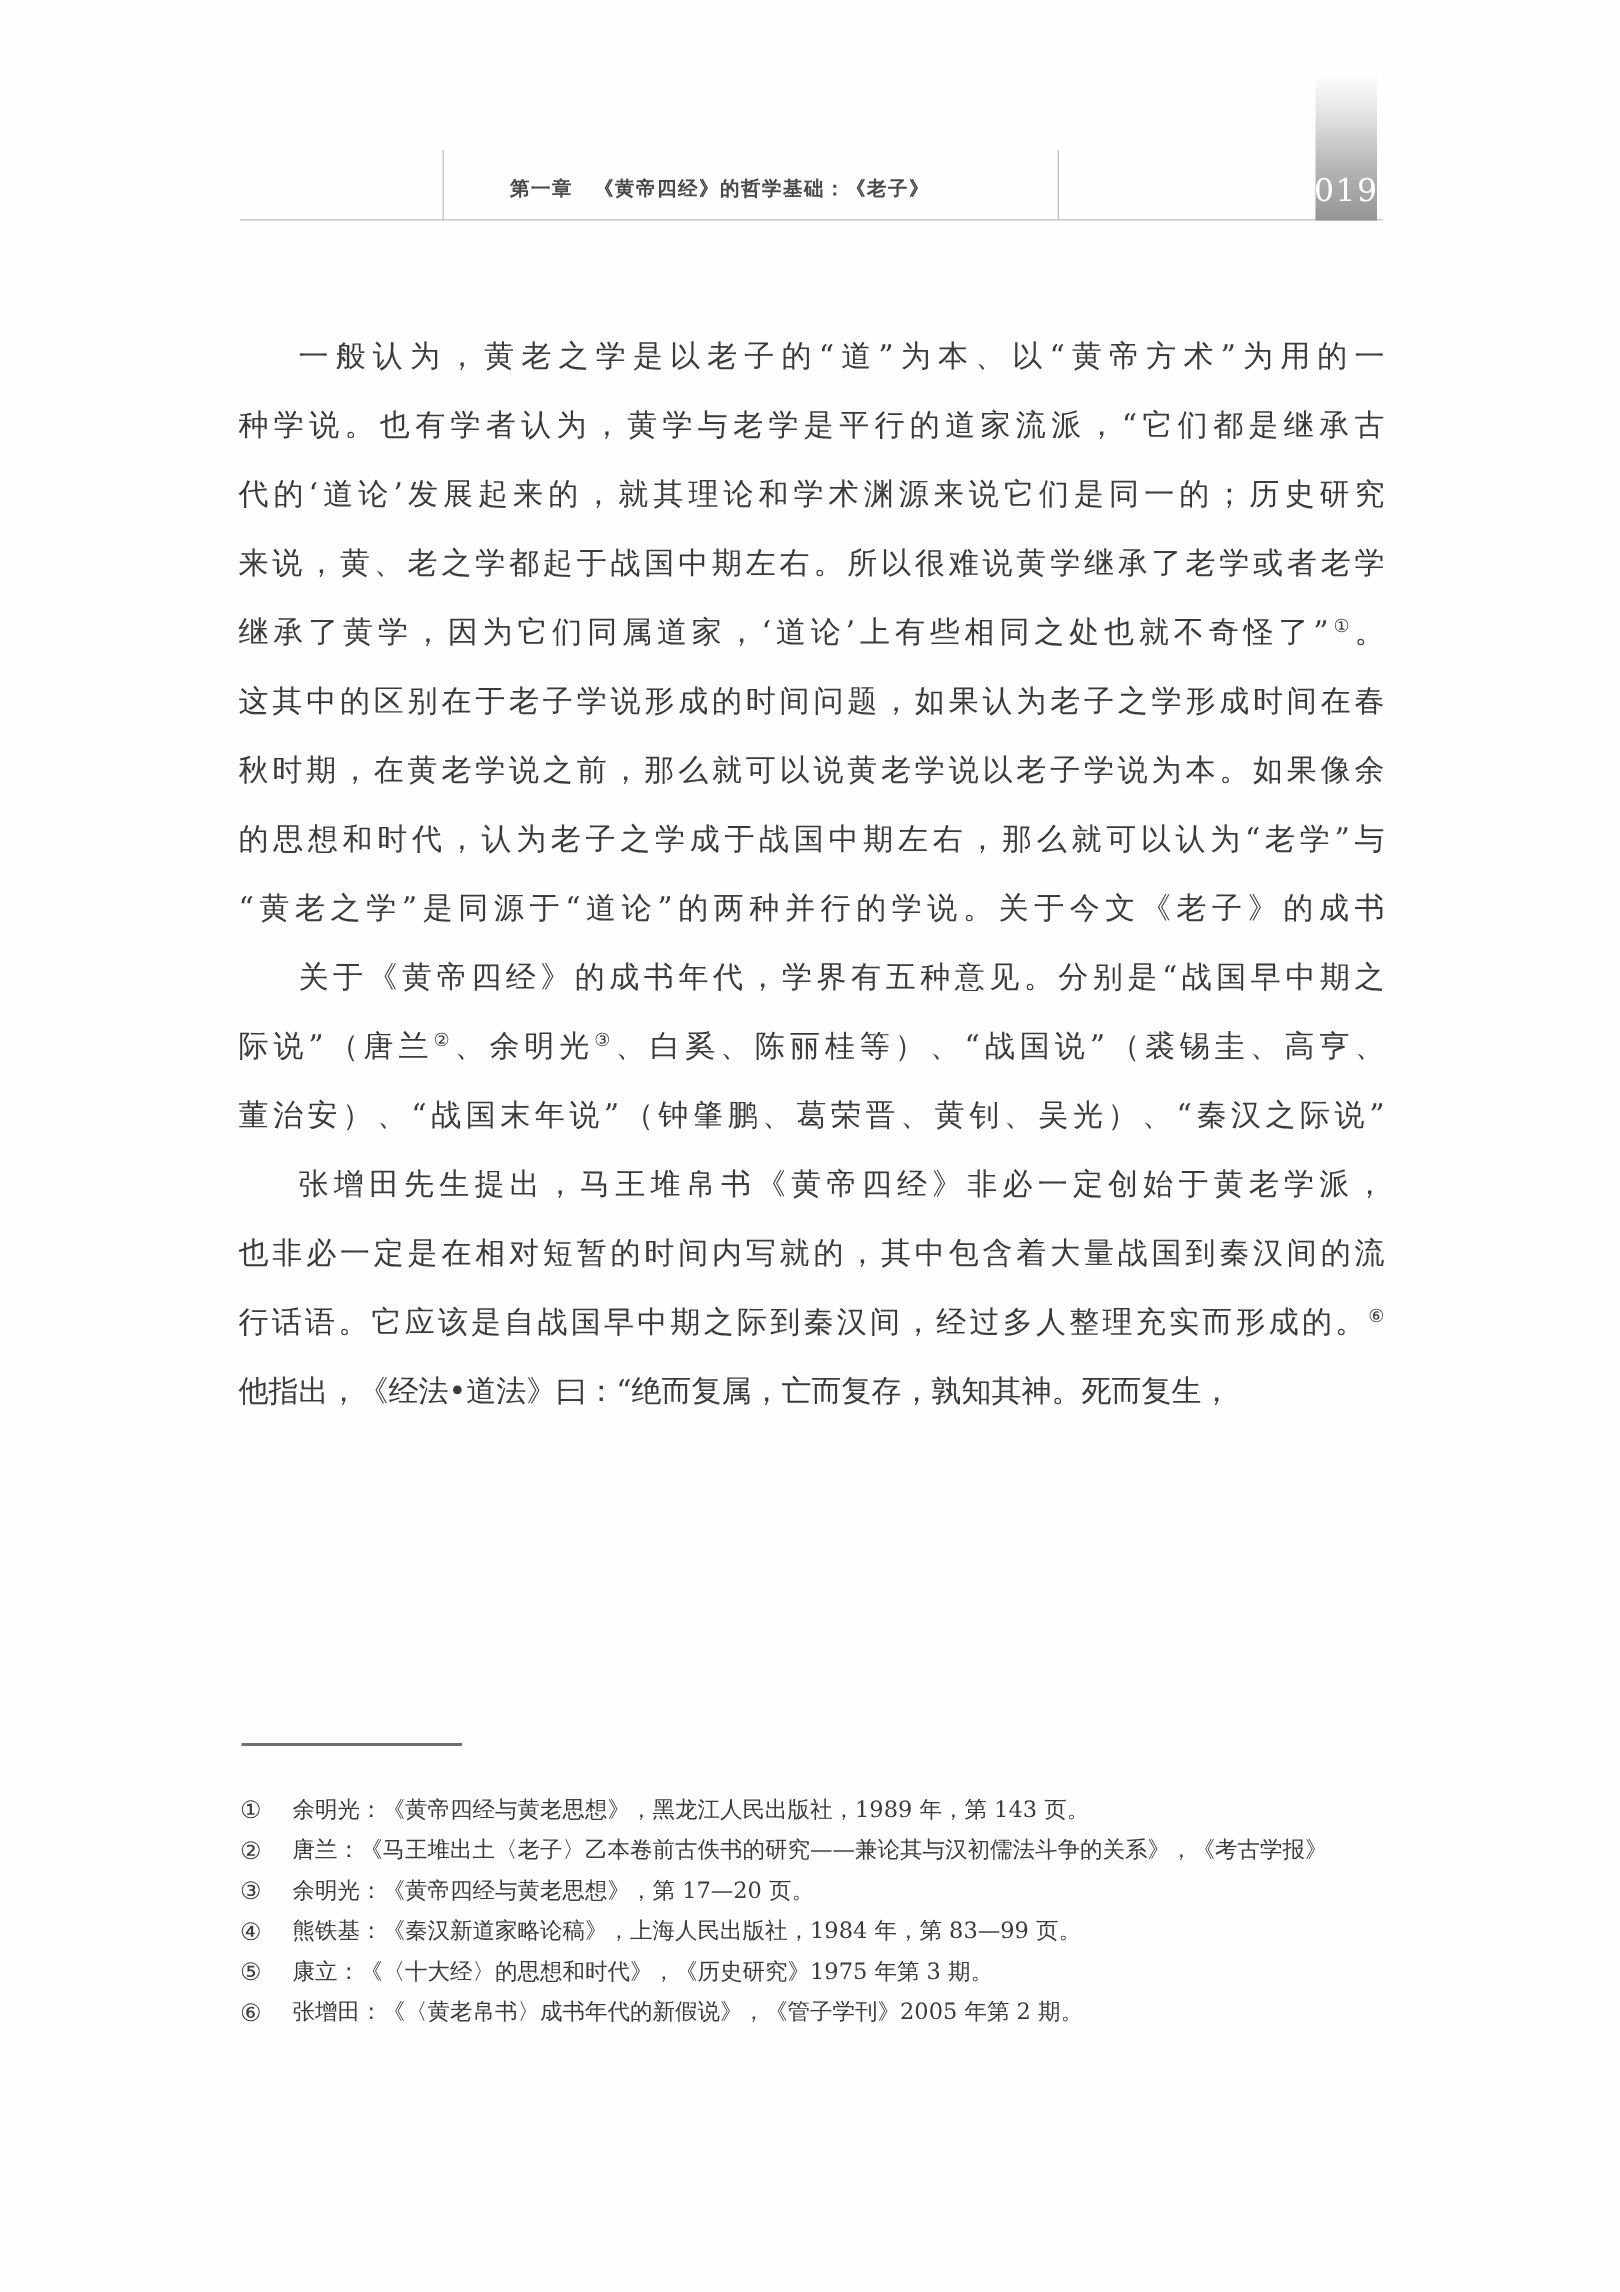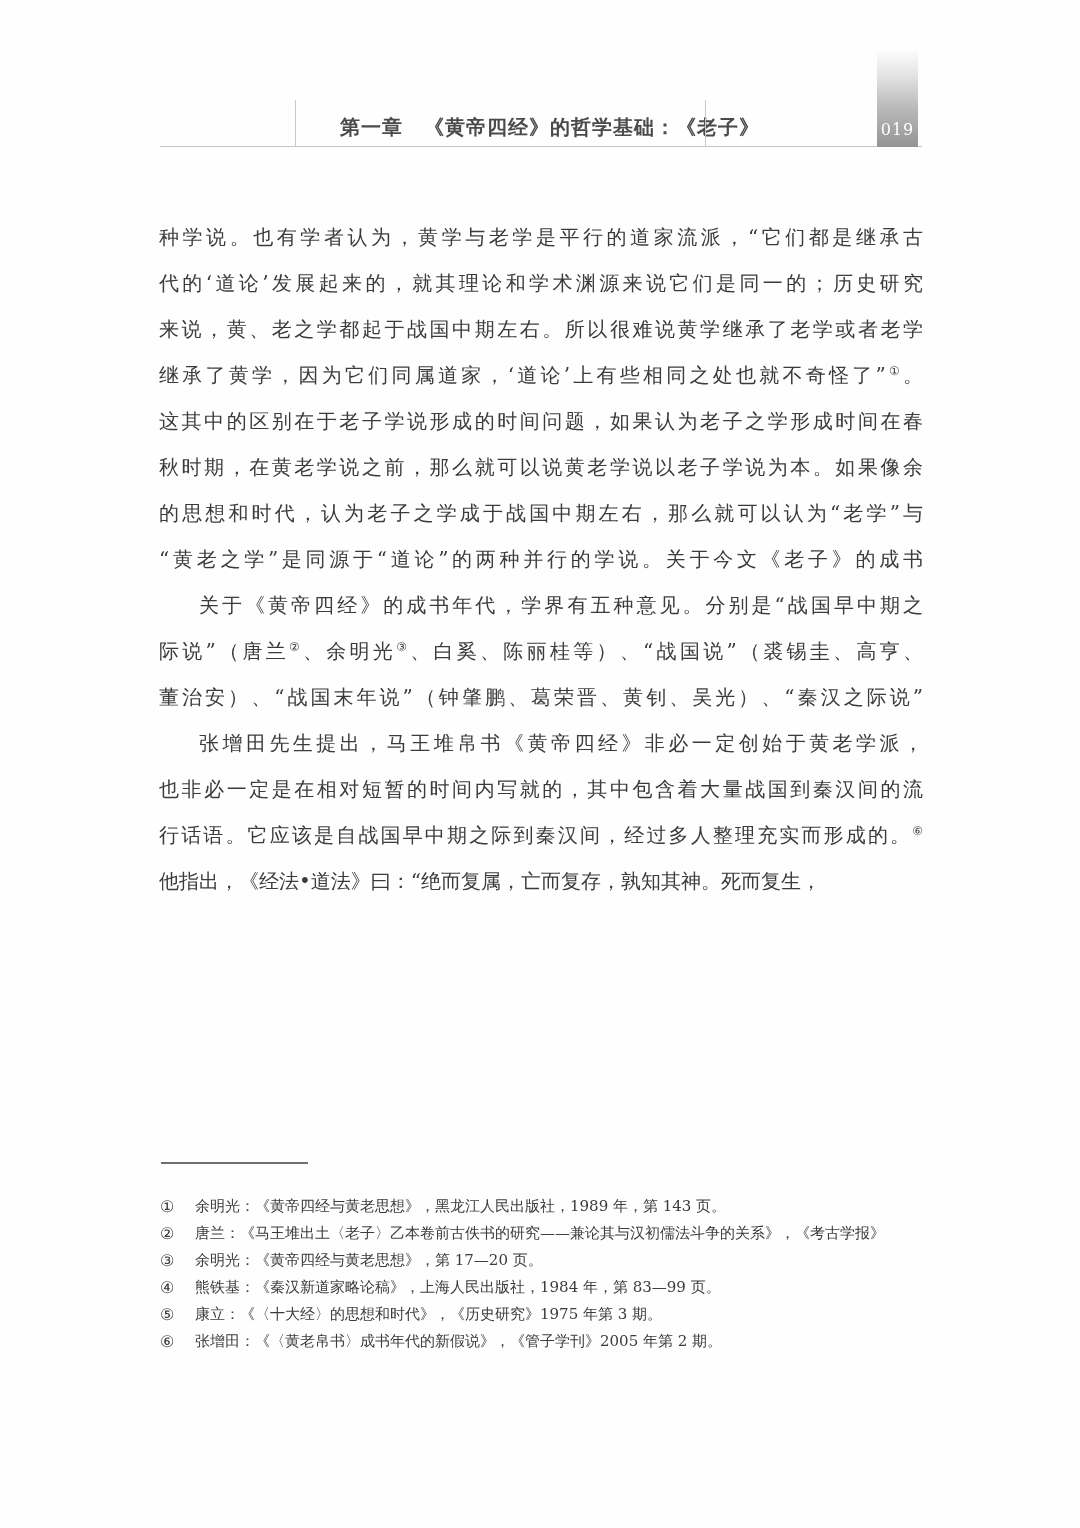--- a/index.html
+++ b/index.html
@@ -22,21 +22,21 @@
     height: 47px;
     background: var(--rule, #c8c8c8);
   }
   .vline-left  { left: 295px; }
   .vline-right { left: 705px; }
 
   .chapter-title {
     position: absolute;
     left: 340px;
     top: 116px;
-    font-size: 20px;
+    font-size: 13px;
     line-height: 22px;
     font-weight: bold;
     letter-spacing: 1px;
     color: var(--title, #4a4a4a);
     white-space: nowrap;
   }
 
   .header-rule {
     position: absolute;
     left: 160px;
@@ -55,21 +55,21 @@
     background: linear-gradient(180deg,
       var(--tab-top, #fdfdfd) 0%,
       #e2e2e2 28%,
       #b9b9b9 60%,
       var(--tab-bottom, #949494) 100%);
     display: flex;
     align-items: flex-end;
     justify-content: center;
   }
   .page-num {
-    font-size: 16px;
+    font-size: 21px;
     line-height: 1;
     padding-bottom: 9px;
     letter-spacing: 1px;
     color: var(--page-number-text, #ffffff);
     text-align: right;
   }
 
   
   .body-text {
     position: absolute;
@@ -129,20 +129,21 @@
   <div class="chapter-title">第一章　《黄帝四经》的哲学基础：《老子》</div>
   <div class="vline vline-right"></div>
   <div class="header-rule"></div>
 
   <div class="page-tab">
     <span class="page-num">019</span>
   </div>
 
   <div class="body-text">
       <div>
+        <div class="line para-first">一般认为，黄老之学是以老子的“道”为本、以“黄帝方术”为用的一</div>
         <div class="line">种学说。也有学者认为，黄学与老学是平行的道家流派，“它们都是继承古</div>
         <div class="line">代的‘道论’发展起来的，就其理论和学术渊源来说它们是同一的；历史研究</div>
         <div class="line">来说，黄、老之学都起于战国中期左右。所以很难说黄学继承了老学或者老学</div>
         <div class="line">继承了黄学，因为它们同属道家，‘道论’上有些相同之处也就不奇怪了”<sup>①</sup>。</div>
         <div class="line">这其中的区别在于老子学说形成的时间问题，如果认为老子之学形成时间在春</div>
         <div class="line">秋时期，在黄老学说之前，那么就可以说黄老学说以老子学说为本。如果像余</div>
         <div class="line">的思想和时代，认为老子之学成于战国中期左右，那么就可以认为“老学”与</div>
         <div class="line">“黄老之学”是同源于“道论”的两种并行的学说。关于今文《老子》的成书</div>
       </div>
       <div>

